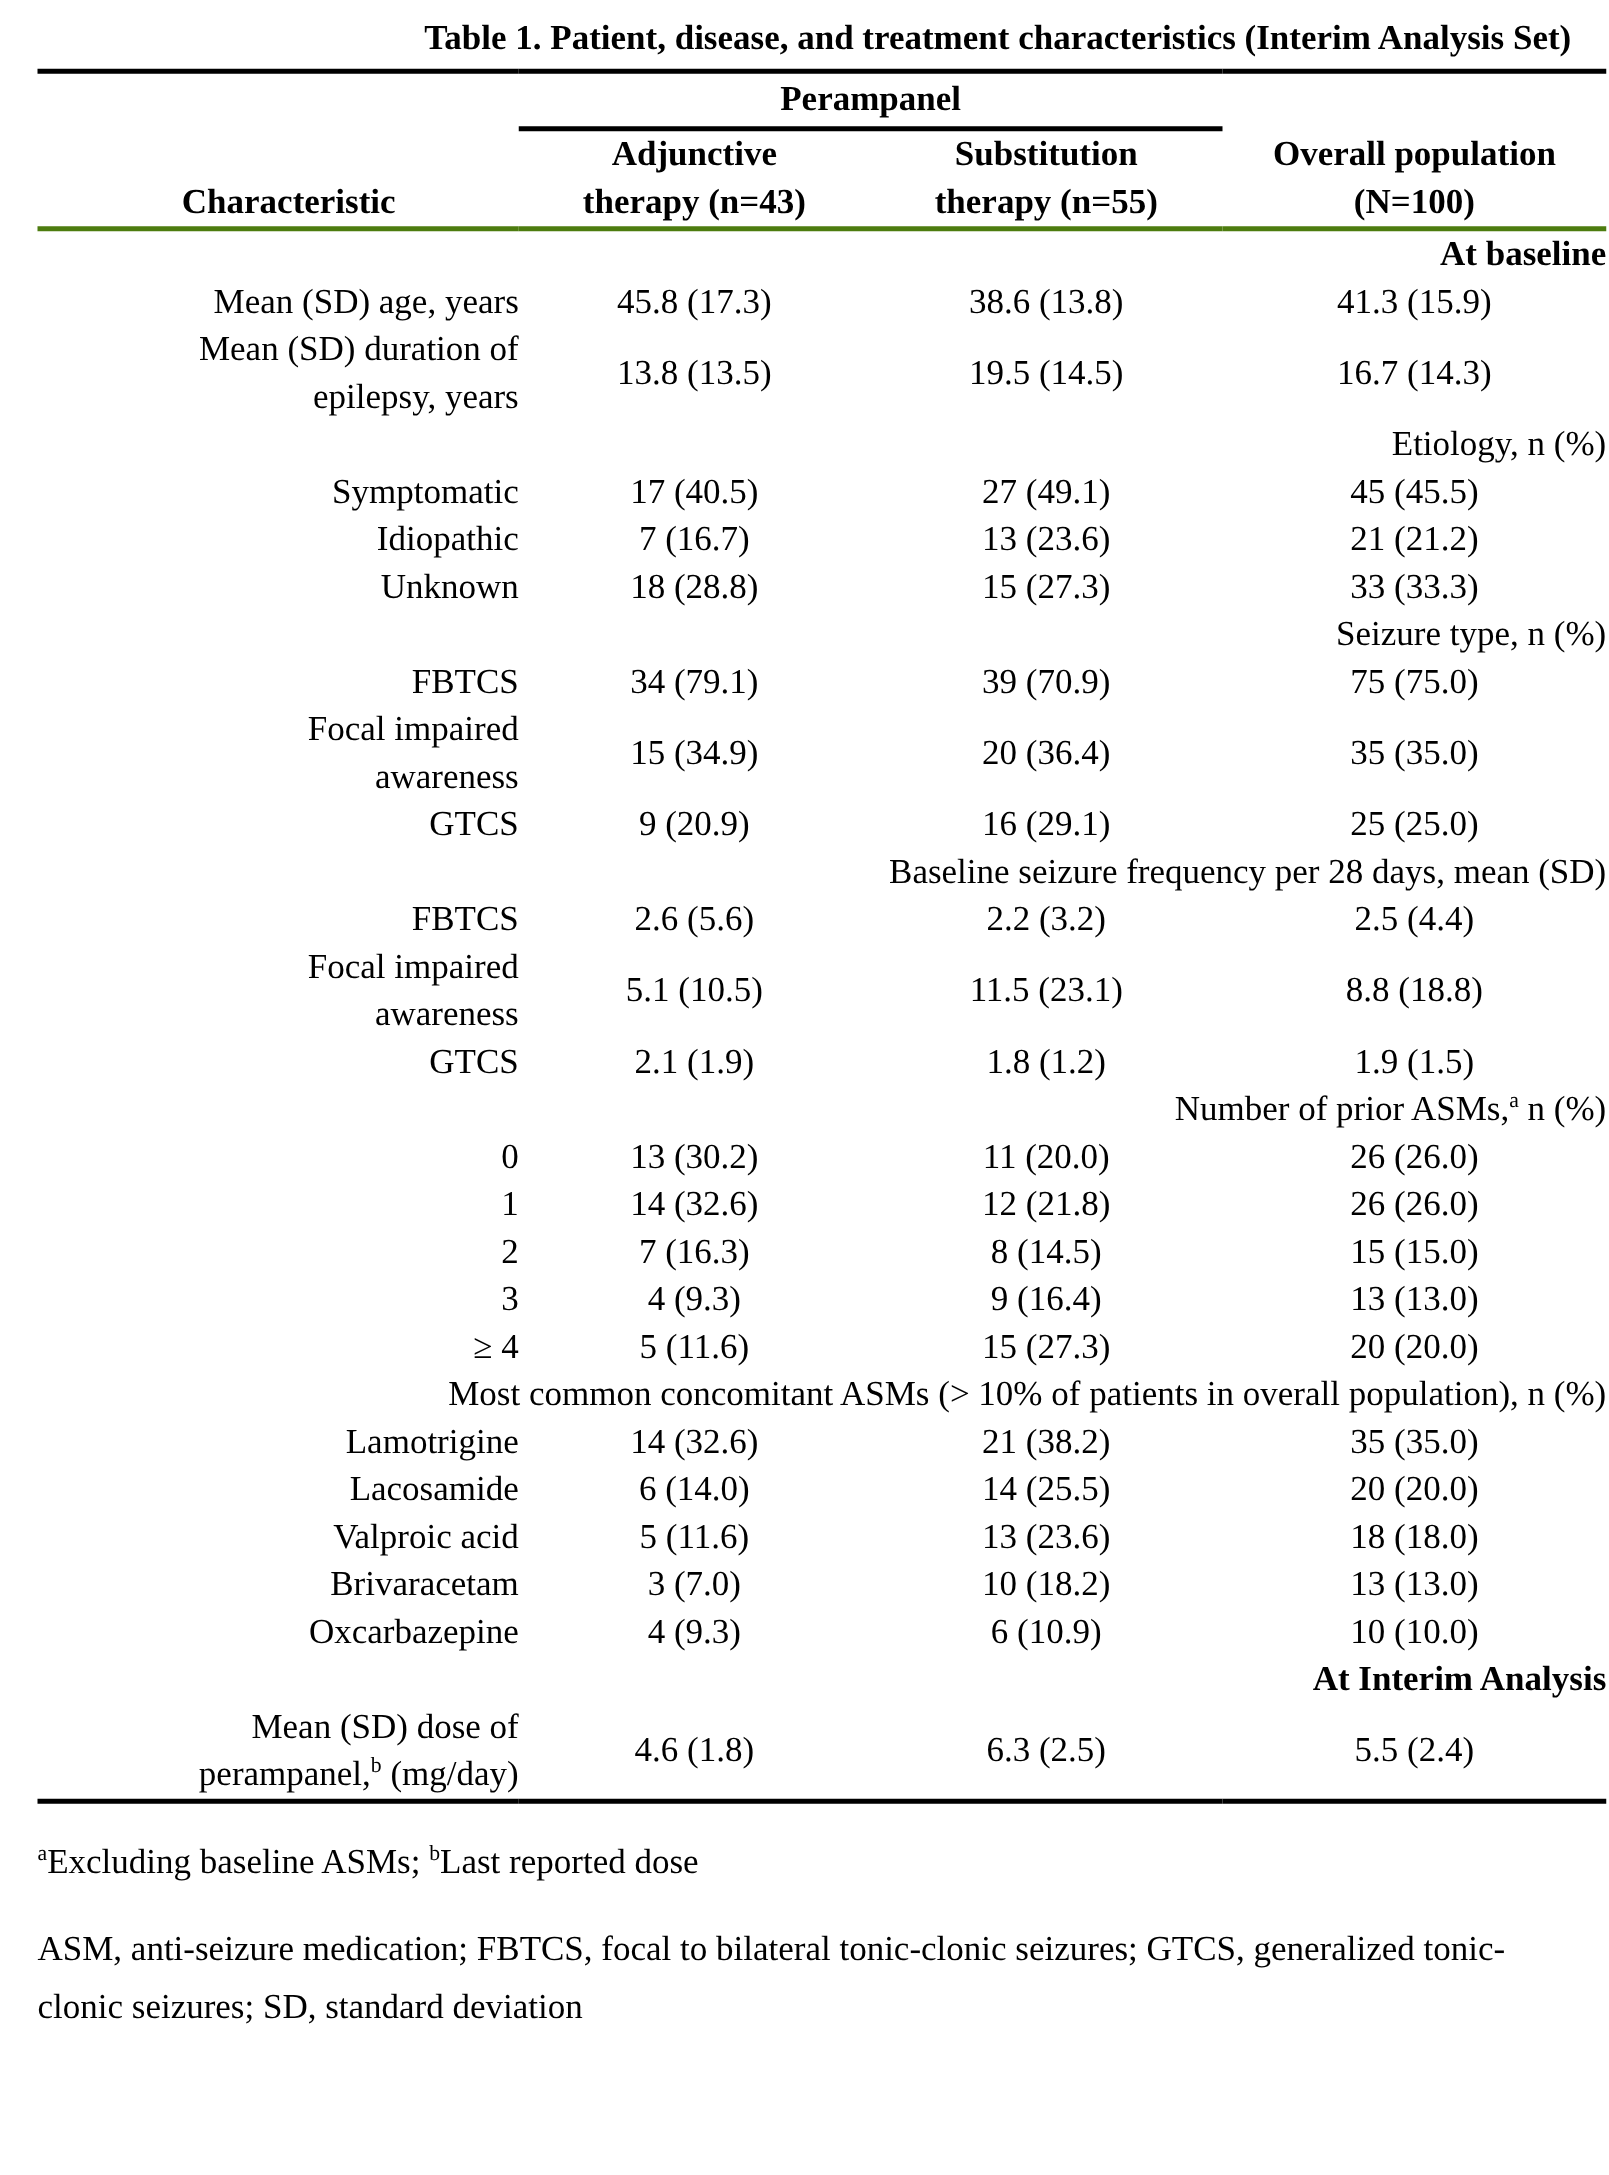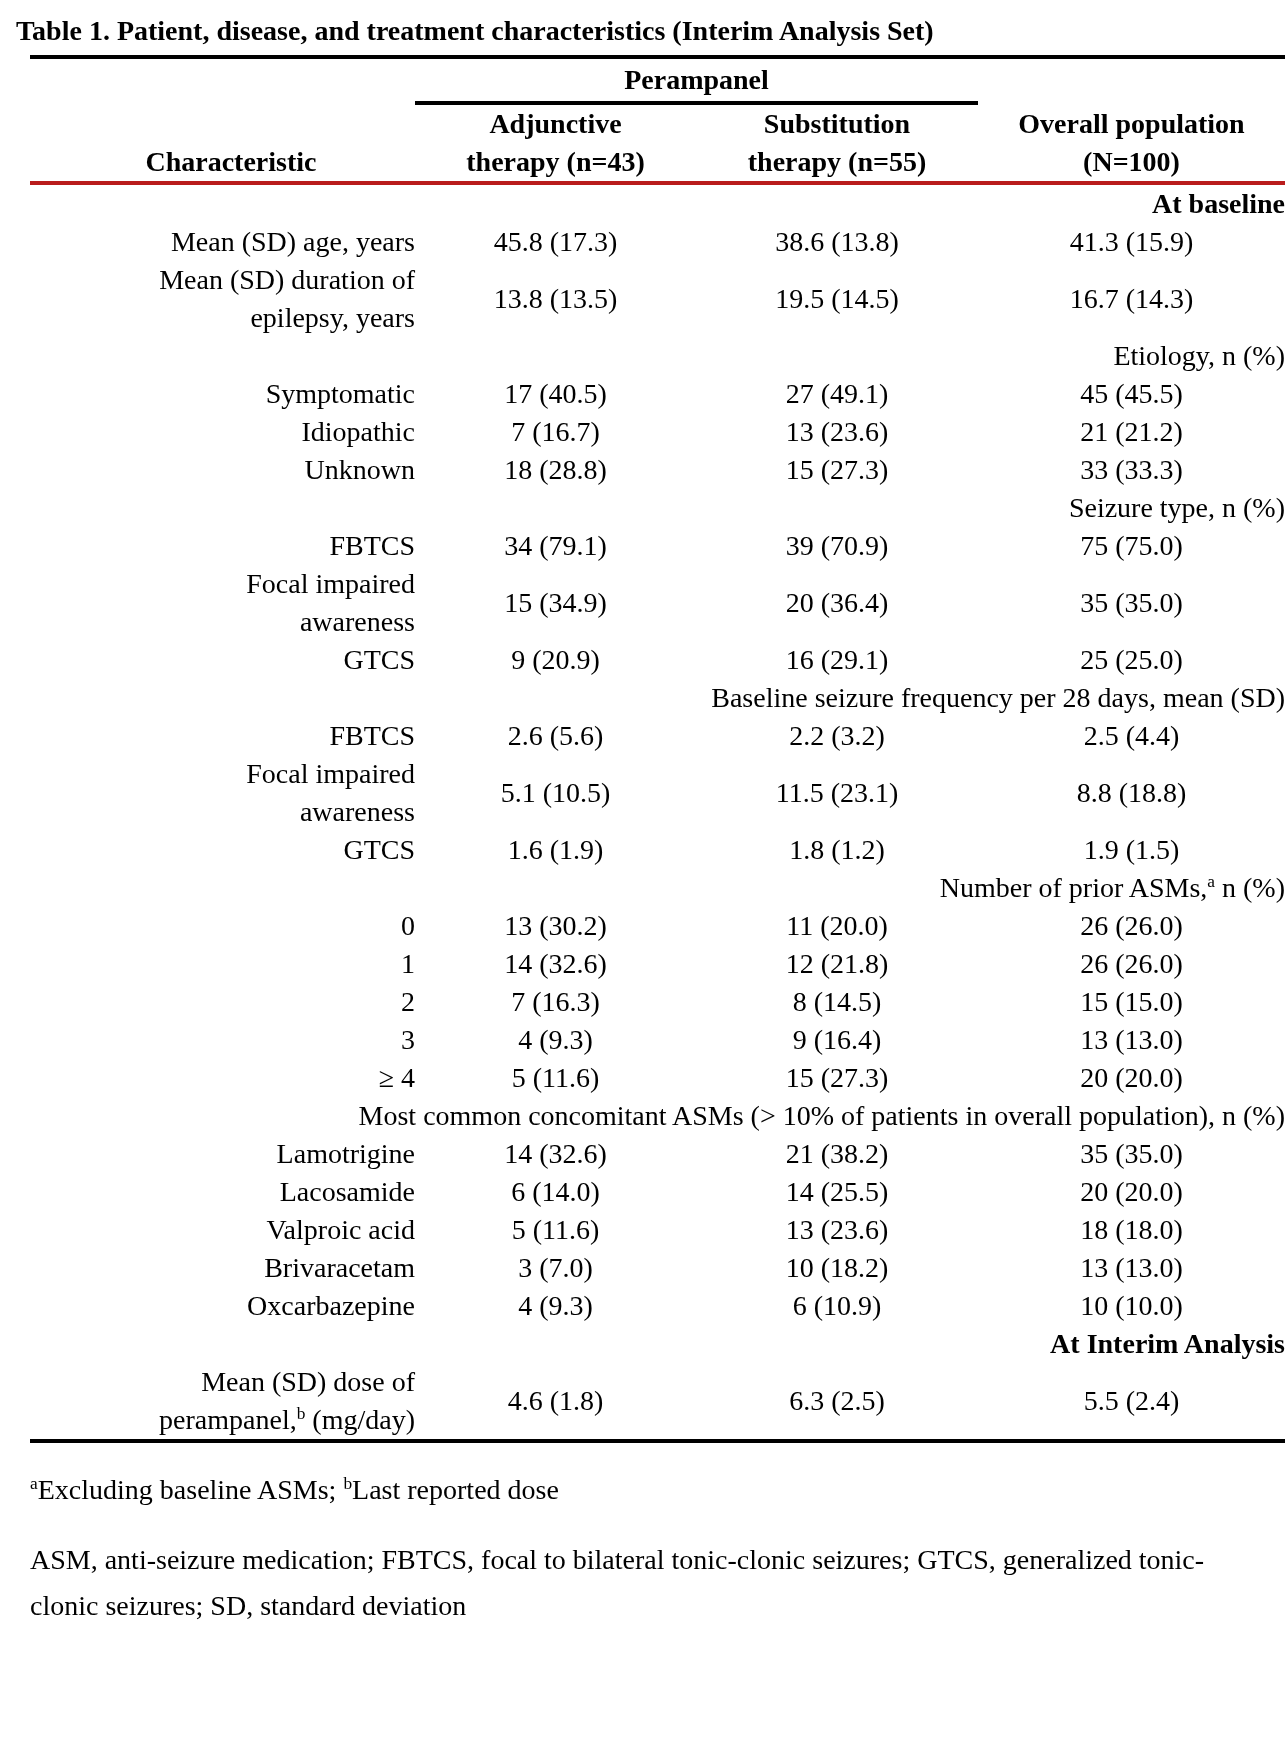--- a/index.html
+++ b/index.html
@@ -7,40 +7,41 @@
     width: 1287px; height: 1740px;
     background: #ffffff; color: #000000;
     font-family: "Liberation Serif", serif;
   }
   .page { position: relative; width: 1287px; height: 1740px; overflow: hidden; }
 
   .doc-title {
     margin: 14px 30px 0 16px;
     font-size: 28px; font-weight: bold; line-height: 33px;
     white-space: nowrap;
+    text-align: right;
   }
 
   table.char-table {
     border-collapse: collapse; table-layout: fixed;
     width: 1255px; margin: 8px 0 0 30px;
     border-top: 4px solid #000; border-bottom: 4px solid #000;
     font-size: 28px;
   }
   col.c1 { width: 385px; } col.c2 { width: 281px; }
   col.c3 { width: 282px; } col.c4 { width: 307px; }
 
   thead th { font-weight: bold; padding: 0; margin-top: 32px; }
   th.spanner {
     border-bottom: 4px solid #000;
     height: 42px; text-align: center; vertical-align: middle;
     line-height: 42px;
   }
   tr.col-heads th {
     height: 76px; line-height: 38px; vertical-align: bottom;
-    text-align: center; border-bottom: 4px solid #b91c1c;
+    text-align: center; border-bottom: 4px solid #4d7c0f;
   }
   tr.col-heads th.char-head { text-align: center; padding-left: 17px; }
 
   tbody td { line-height: 38px; vertical-align: middle; padding: 0; }
   td.lbl { text-align: right; }
   td.val { text-align: center; }
   .i1 { padding-left: 17px; } .i2 { padding-left: 42px; }
   .i3 { padding-left: 65px; } .dose { padding-left: 53px; }
   .bold { font-weight: bold; }
 
@@ -161,21 +162,21 @@
           <td class="val">2.5 (4.4)</td>
         </tr>
         <tr>
           <td class="lbl i3">Focal impaired<br>awareness</td>
           <td class="val">5.1 (10.5)</td>
           <td class="val">11.5 (23.1)</td>
           <td class="val">8.8 (18.8)</td>
         </tr>
         <tr>
           <td class="lbl i3">GTCS</td>
-          <td class="val">1.6 (1.9)</td>
+          <td class="val">2.1 (1.9)</td>
           <td class="val">1.8 (1.2)</td>
           <td class="val">1.9 (1.5)</td>
         </tr>
         <tr>
           <td class="lbl i2" colspan="4">Number of prior ASMs,<sup>a</sup> n (%)</td>
         </tr>
         <tr>
           <td class="lbl i3">0</td>
           <td class="val">13 (30.2)</td>
           <td class="val">11 (20.0)</td>

